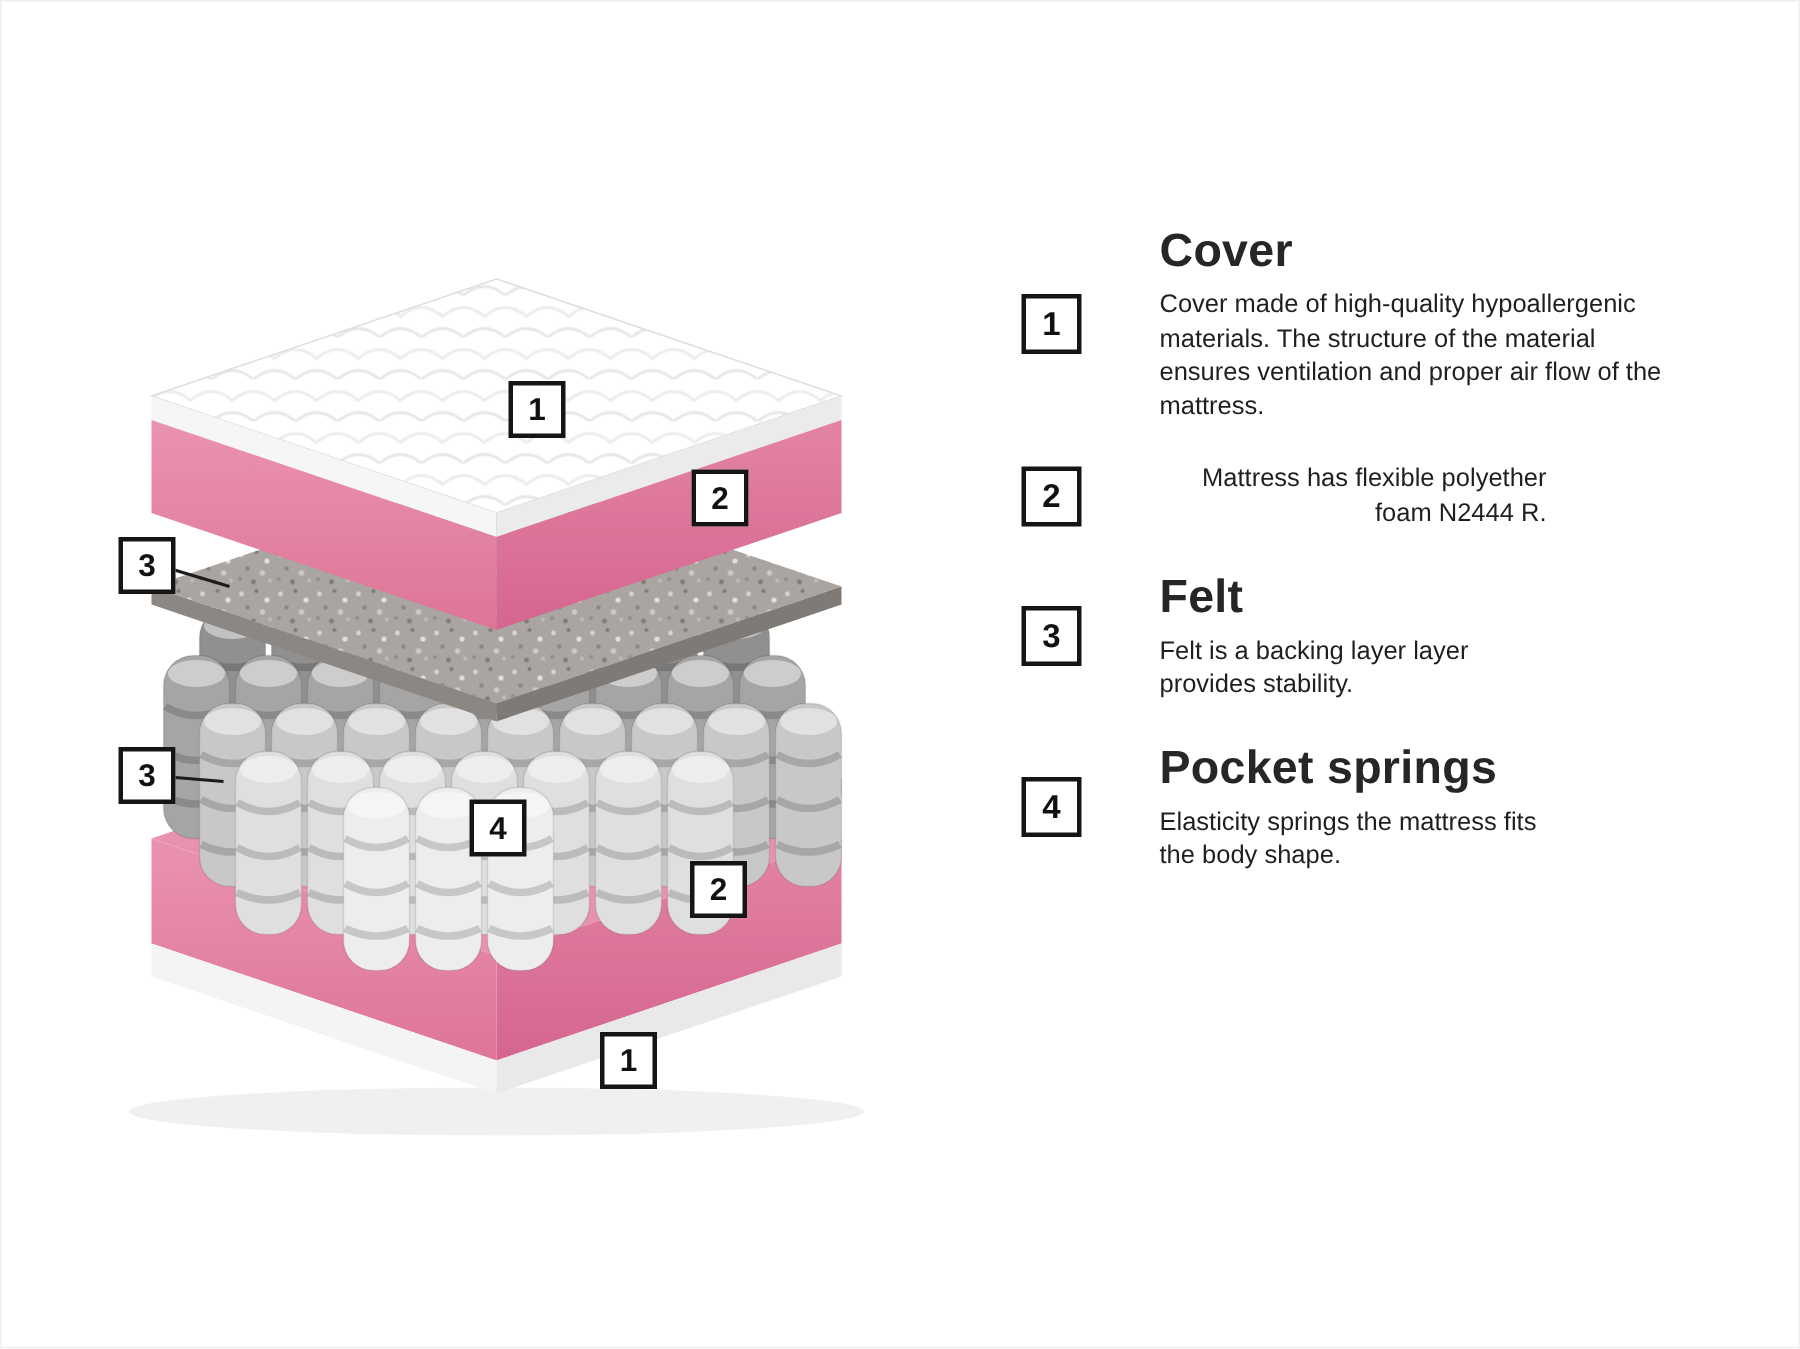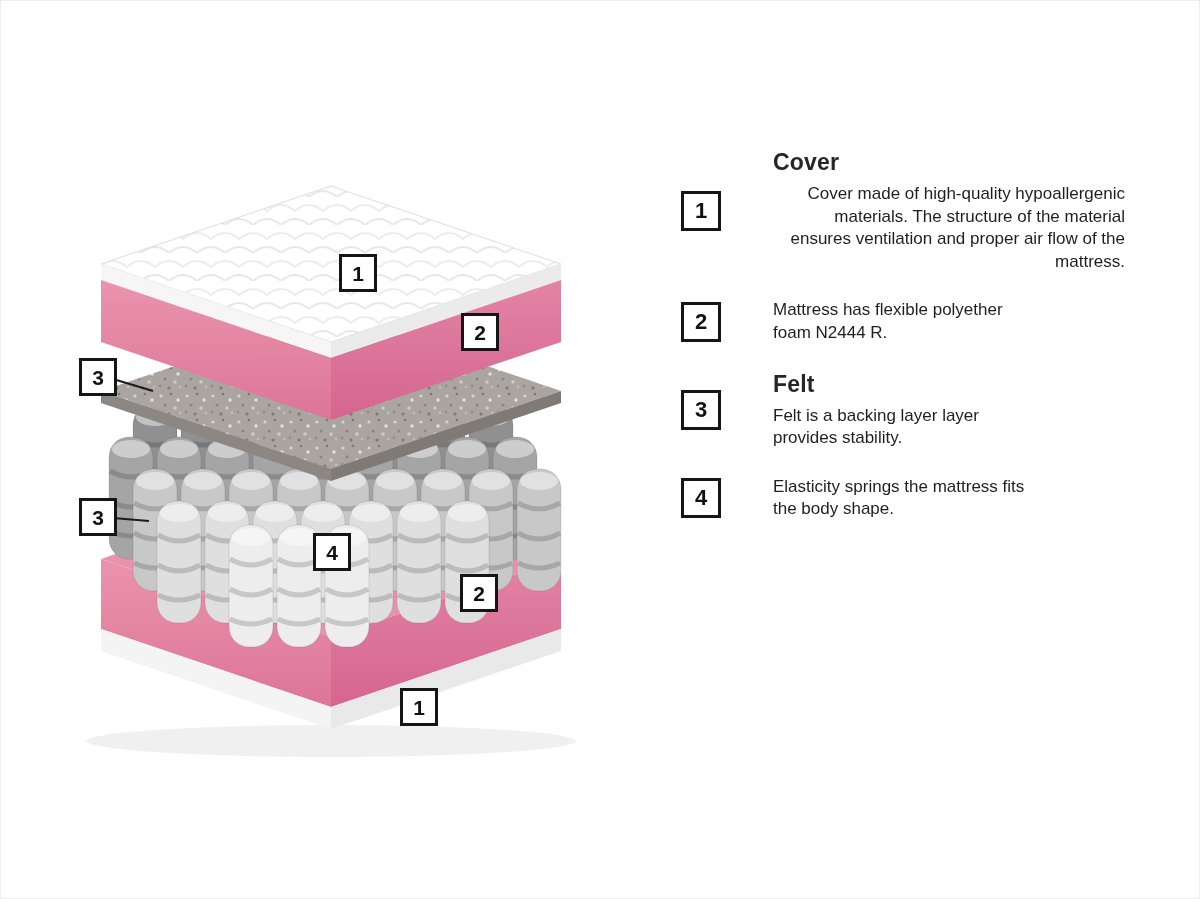--- a/index.html
+++ b/index.html
@@ -24,27 +24,27 @@
   .m-cover-bottom{left:399px;top:687px;}
   
   .legend{position:absolute;left:680px;top:148px;width:480px;}
   .legend-item{display:flex;align-items:center;margin-bottom:26px;}
   .num-box{
     flex:0 0 auto;width:34px;height:34px;border:3px solid #151515;background:#fff;
     display:flex;align-items:center;justify-content:center;
     font-size:22px;font-weight:700;color:#111;margin-right:52px;
   }
   .legend-text h2{
-    margin:0 0 7px 0;font-size:23px;font-weight:700;color:#262626;letter-spacing:.2px;
+    margin:0 0 7px 0;font-size:31px;font-weight:700;color:#262626;letter-spacing:.2px;
   }
   .legend-text p{
     margin:0;font-size:17px;line-height:1.33;color:#1f1f1f;
   }
-  .legend-item:nth-child(1) p{max-width:352px;text-align:right;}
-  .legend-item:nth-child(2) p{max-width:258px;}
+  .legend-item:nth-child(1) p{max-width:352px;}
+  .legend-item:nth-child(2) p{max-width:258px;text-align:right;}
   .legend-item:nth-child(3) p{max-width:224px;}
   .legend-item:nth-child(4) p{max-width:276px;}
 </style>
 </head>
 <body>
 
 <div class="canvas">
 
   <div class="diagram">
     <svg width="660" height="899" viewBox="0 0 660 899">
@@ -207,18 +207,19 @@
         <h2>Felt</h2>
         <p>Felt is a backing layer layer provides stability.</p>
       </div>
     </div>
 
     <div class="legend-item">
       <div class="num-box">
           <span>4</span>
         </div>
       <div class="legend-text">
+        <h2>Pocket springs</h2>
         <p>Elasticity springs the mattress fits the body shape.</p>
       </div>
     </div>
 
   </div>
 </div>
 
 </body></html>

